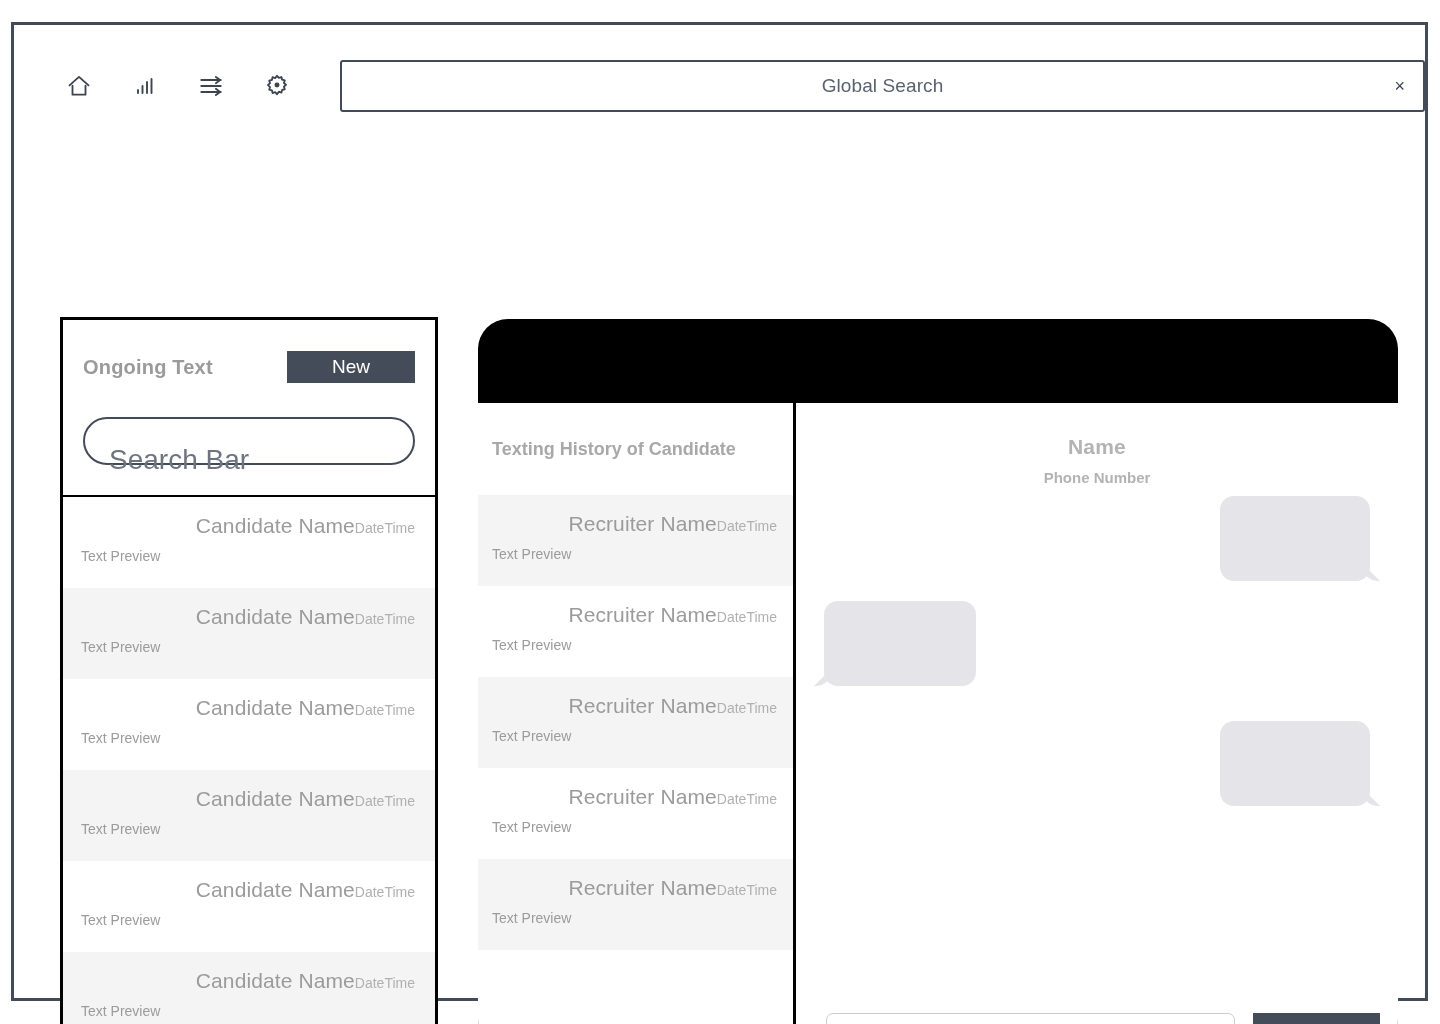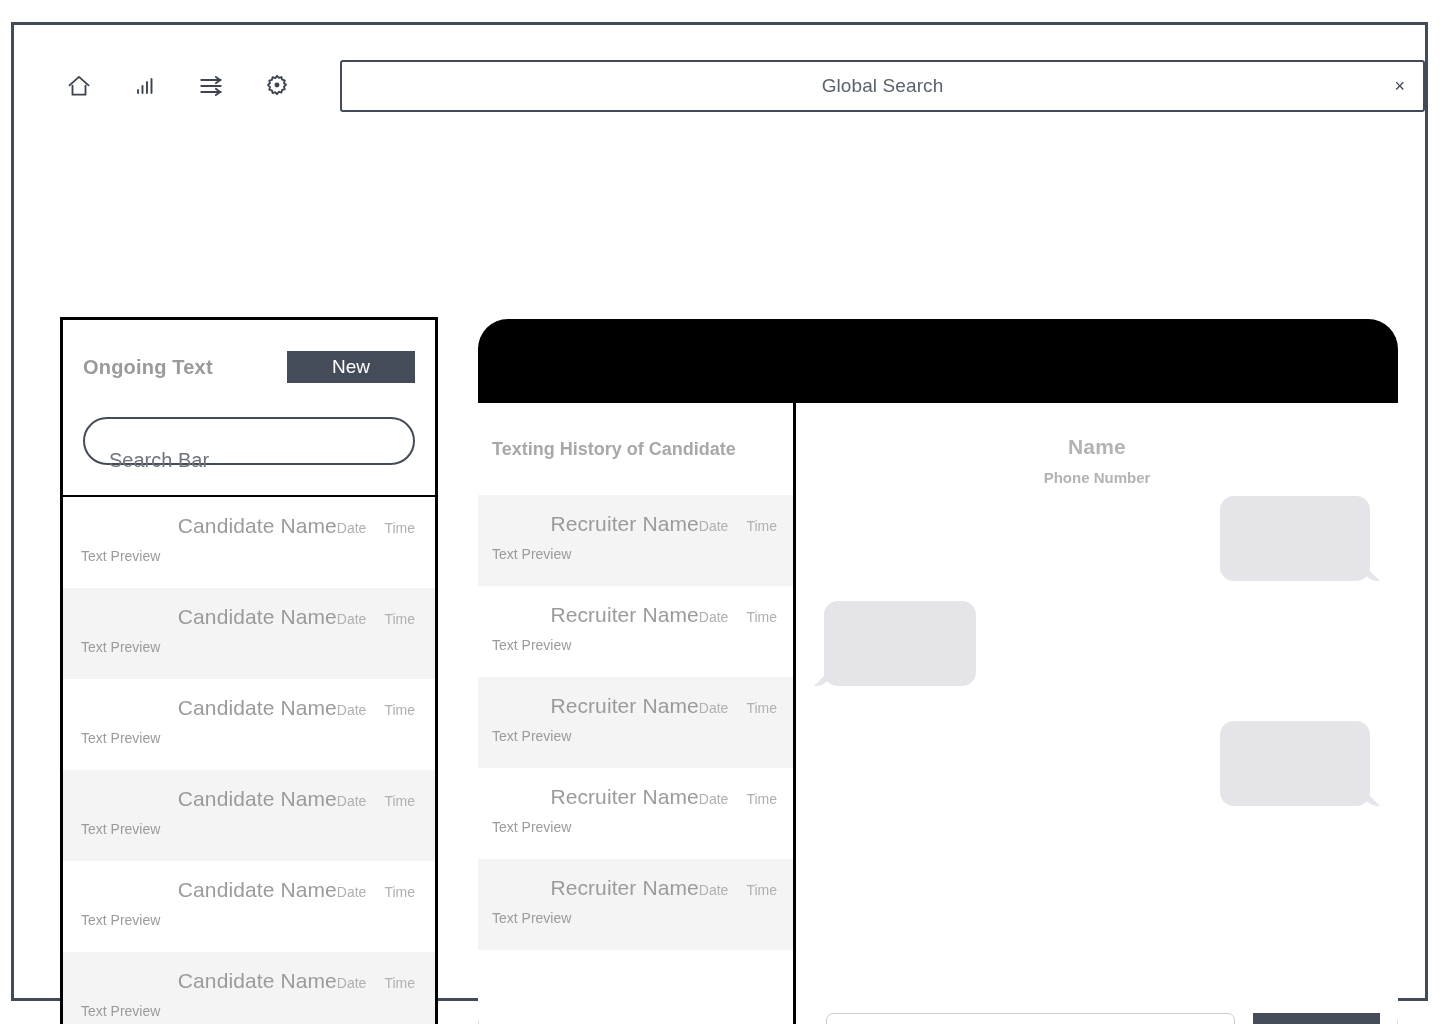--- a/index.html
+++ b/index.html
@@ -129,21 +129,21 @@
     height: 48px;
     border: 2px solid #434b58;
     border-radius: 26px;
     display: flex;
     align-items: center;
     padding-left: 24px;
     background: #fff;
     cursor: text;
   }
   .search-bar-pill span {
-    font-size: 20px;
+    font-size: 28px;
     color: #6e747f;
     margin-top: 38px;
   }
 
   .list { background: #fff; }
   .list-row {
     height: 91px;
     padding: 17px 20px 0 18px;
     position: relative;
   }
@@ -153,21 +153,20 @@
     align-items: baseline;
     justify-content: flex-end;
   }
   .row-name {
     font-size: 21px;
     color: #9b9b9b;
     letter-spacing: .1px;
   }
   .row-meta {
     display: flex;
-    gap: 18px;
     font-size: 14px;
     color: #b0b0b0;
   }
   .row-preview {
     margin-top: 10px;
     font-size: 14px;
     color: #9b9b9b;
   }
 
   

